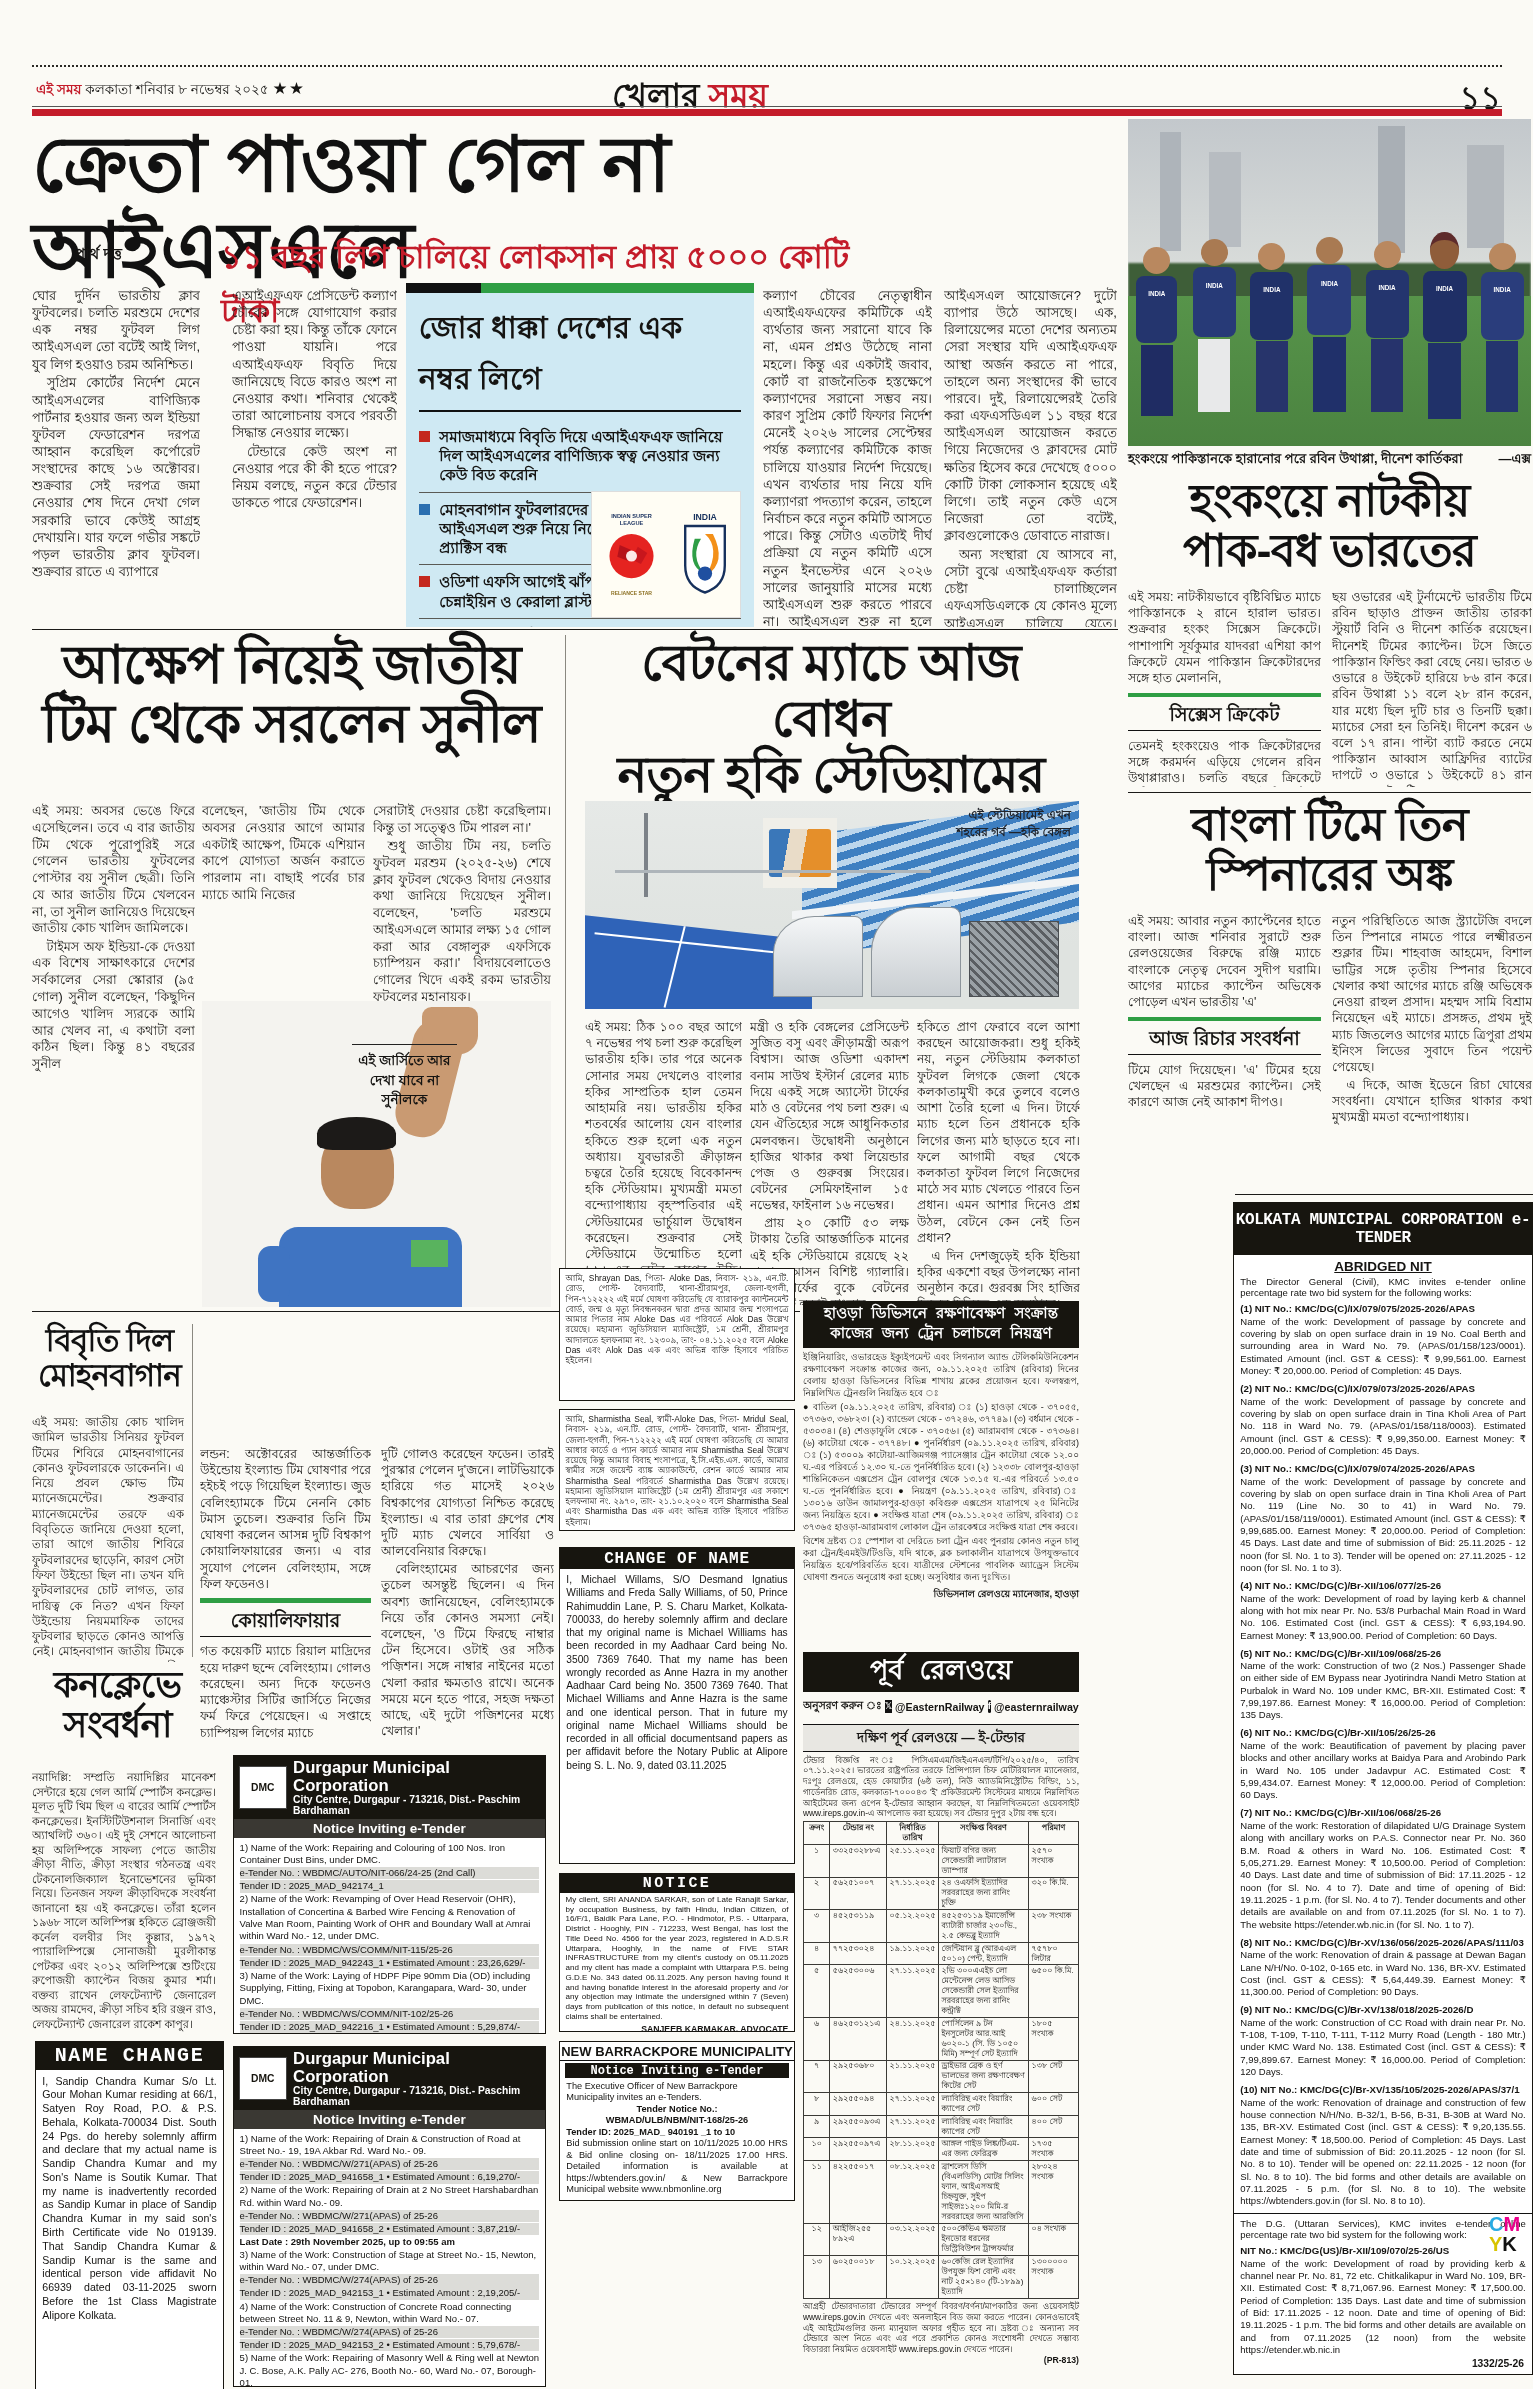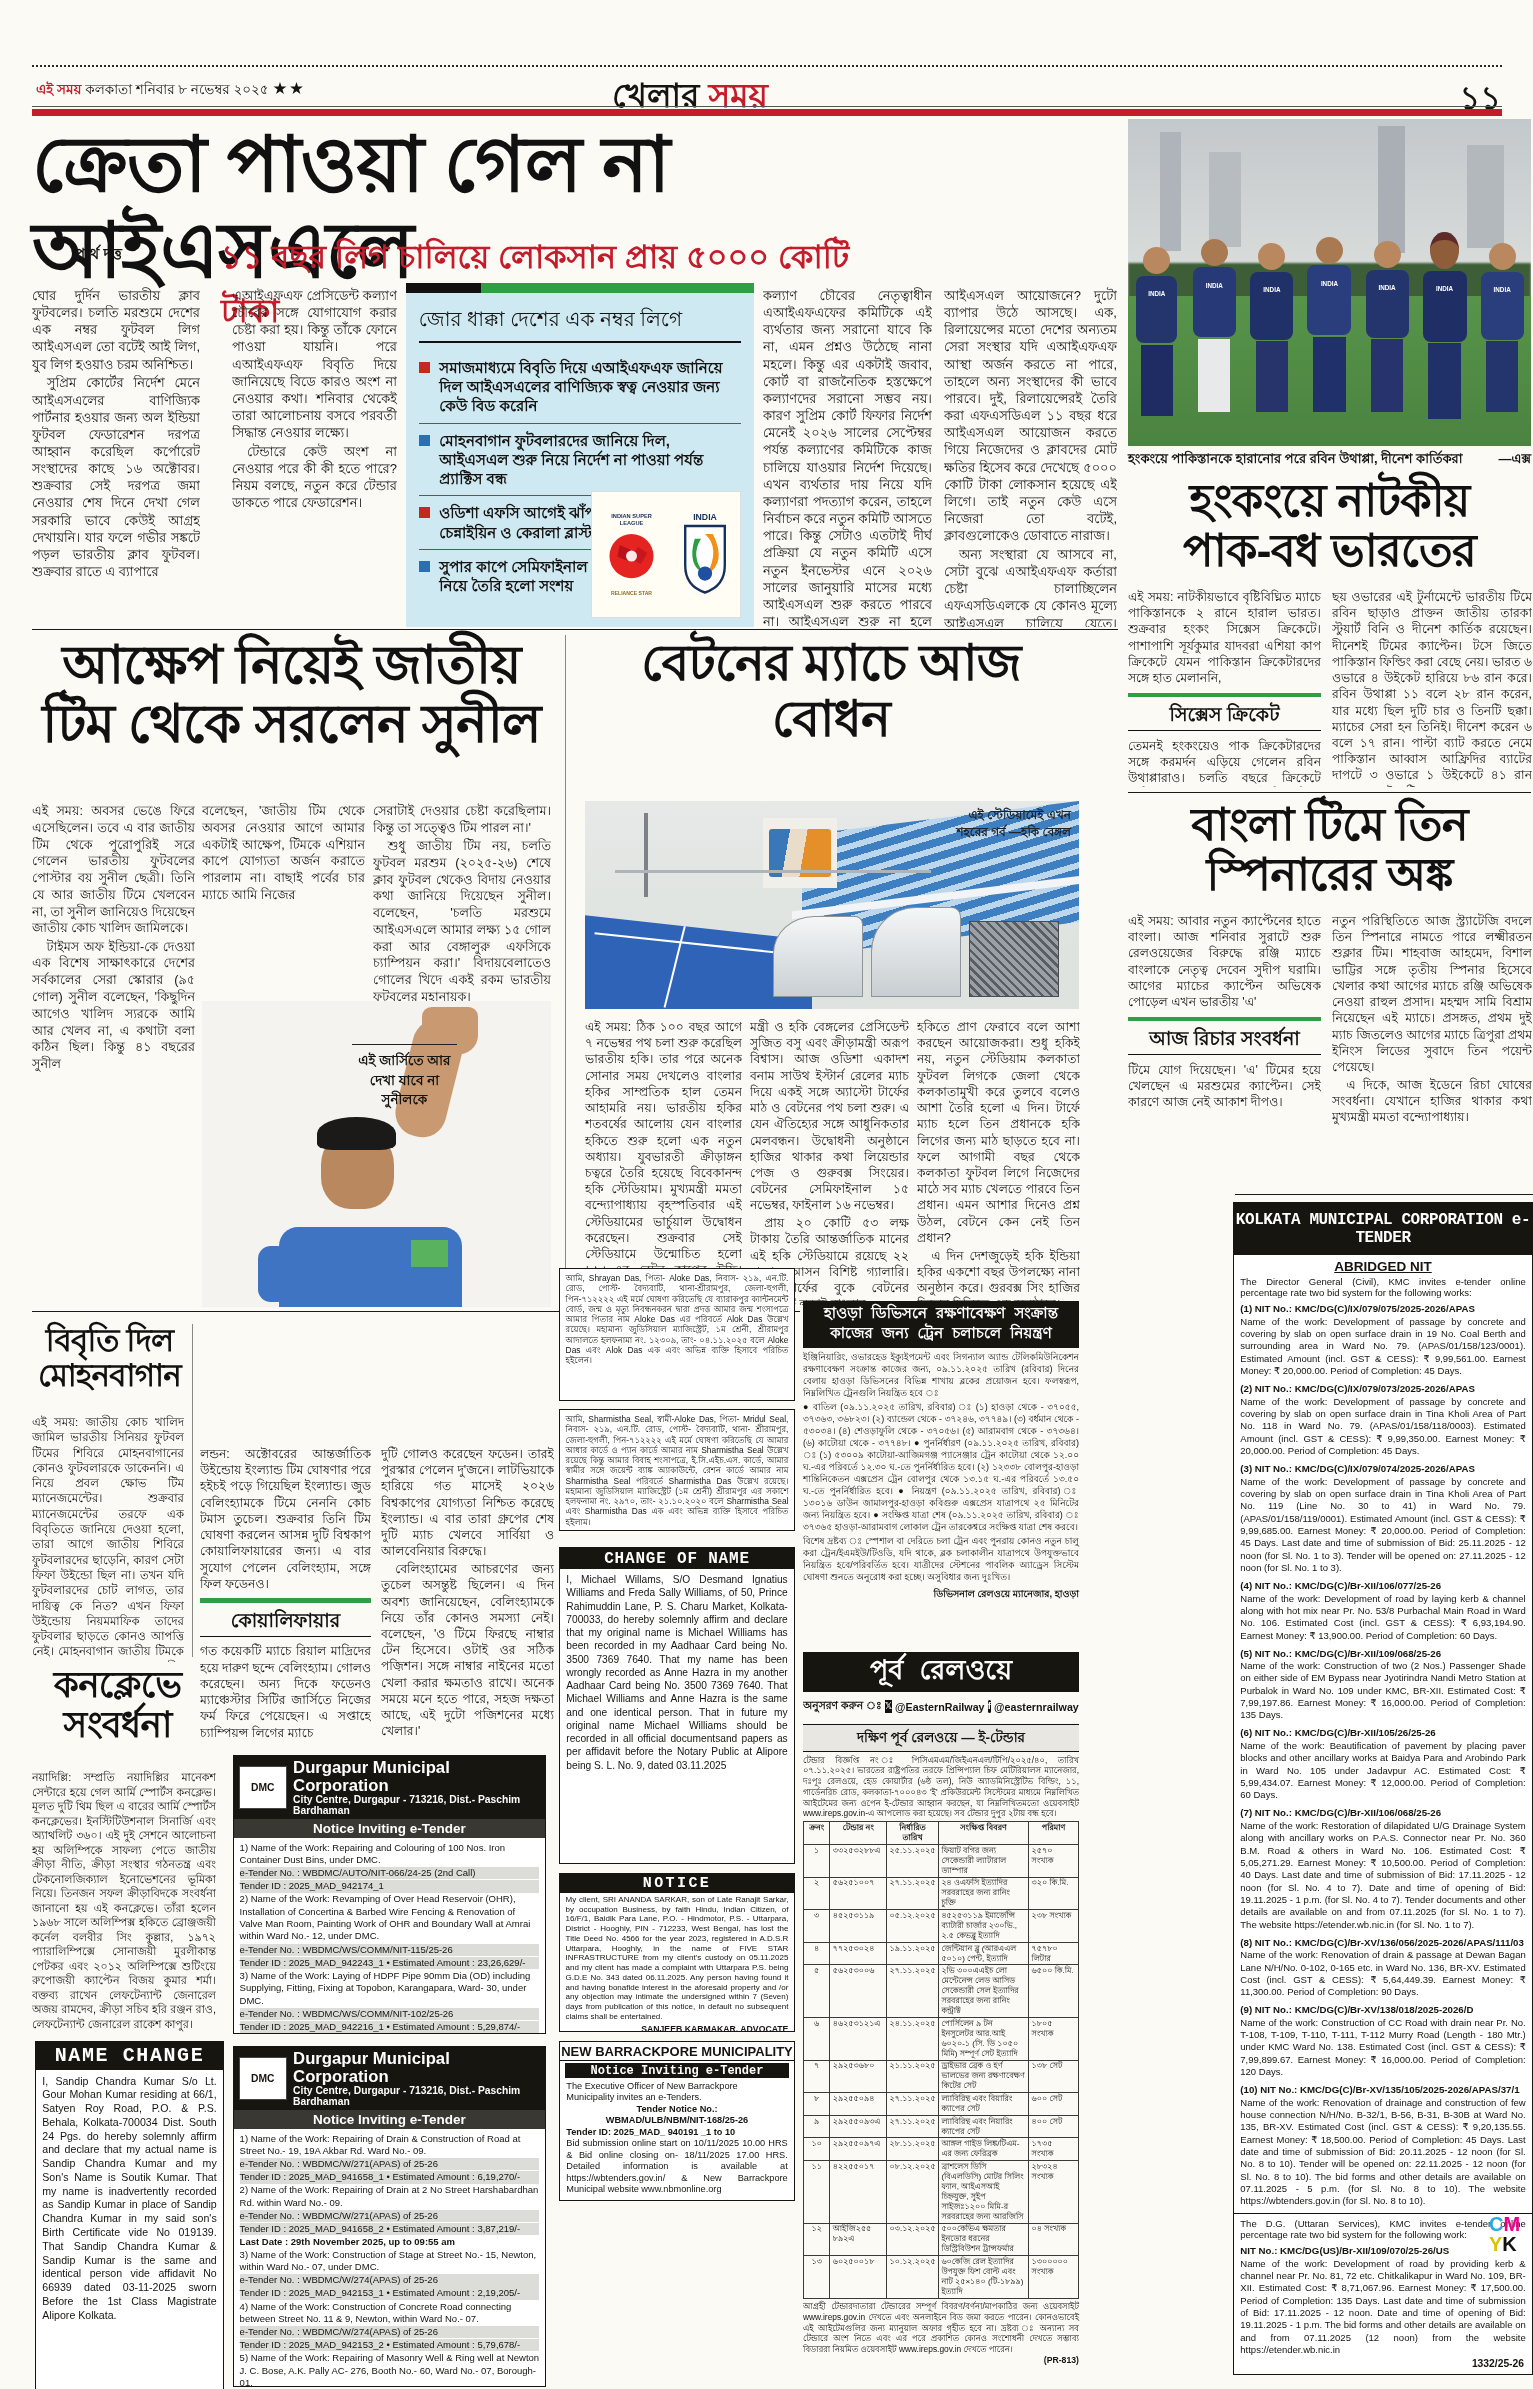--- a/index.html
+++ b/index.html
@@ -12,21 +12,21 @@
   .col{position:absolute;text-align:justify;overflow:hidden;line-height:1.32;word-break:break-word;}
   .rule{position:absolute;background:#1b1a18;height:0.8px;}
   .vrule{position:absolute;background:#8a8880;width:0.8px;}
   .headline{position:absolute;font-weight:800;color:#111;letter-spacing:-0.8px;text-align:center;line-height:1.12;}
   .inset{margin:6.3px 0;text-align:center;}
   .inset .bar{height:4.8px;background:#2f9e44;margin-bottom:3.2px;}
   .inset .t{font-size:19px;font-weight:800;padding:1.6px 0 3.2px;border-bottom:1.6px solid #111;}
   
   .bluebox{position:absolute;background:#cfe9f3;padding:0 12.7px 8px 12.7px;box-sizing:border-box;overflow:hidden;}
   .bluebox .topbar{height:9.5px;margin:0 -12.7px;background:linear-gradient(90deg,#111 0 75px,#2f9e44 75px);}
-  .bluebox h2{font-size:20px;margin:11px 0 4.8px;font-weight:400;}
+  .bluebox h2{font-size:30px;margin:11px 0 4.8px;font-weight:700;}
   .bluebox .tline{height:1.6px;background:#111;width:100%;margin-bottom:8px;}
   .bb-list{list-style:none;margin:0;padding:0;}
   .bb-list li{position:relative;padding:7.1px 0 7.1px 20.6px;font-size:15px;font-weight:600;line-height:1.28;border-bottom:0.8px solid #5a5a55;}
   .bb-list li:last-child{border-bottom:none;}
   .bb-list li::before{content:"";position:absolute;left:0;top:11px;width:11px;height:11px;background:#2a6fb0;}
   .bb-list li:nth-of-type(1)::before{background:#c4281e;}
   .bb-list li:nth-of-type(3)::before{background:#c4281e;}
   .logocard{position:absolute;right:12.7px;bottom:9.5px;width:148px;height:125px;background:#fffdf4;display:flex;align-items:center;justify-content:space-around;border:0.8px solid #ddd;}
   
   .photo{position:absolute;overflow:hidden;background:#d8dbd9;}
@@ -252,20 +252,21 @@
     <div style="position:absolute;left:34%;top:42%;width:73px;height:79px;background:#b9885f;border-radius:44% 44% 40% 40%;"></div>
     <div style="position:absolute;left:33%;top:38%;width:79px;height:33px;background:#1c1a18;border-radius:50% 50% 20% 20%;"></div>
     <div style="position:absolute;left:22%;top:74%;width:183px;height:87px;background:#3f74c2;border-radius:19px 19px 0 0;"></div>
     <div style="position:absolute;left:16%;top:80%;width:32px;height:56px;background:#3f74c2;border-radius:12.7px;"></div>
     <div style="position:absolute;left:60%;top:78%;width:37px;height:27px;background:#59b35e;"></div>
     <div style="position:absolute;left:43%;top:14%;width:30%;border-top:1.6px solid #222;padding-top:6.3px;font-size:13.5px;font-weight:800;text-align:center;line-height:1.45;">এই জার্সিতে আর দেখা যাবে না সুনীলকে</div>
   </div>
 
   <div class="headline" style="top:635px;left:583px;width:496px;font-size:50px;">
     <div>বেটনের ম্যাচে আজ বোধন</div>
+    <div>নতুন হকি স্টেডিয়ামের</div>
   </div>
   <div class="photo" style="top:801px;left:585px;width:494px;height:208px;">
     <div style="position:absolute;inset:0;background:linear-gradient(#e6e9e7,#dfe3e0 70%);"></div>
     <div style="position:absolute;right:0;top:0;width:56%;height:58%;background:repeating-linear-gradient(170deg,#3e7fc1 0 8px,#bcd6ec 8px 14.3px);transform:skewY(-7deg);transform-origin:right top;"></div>
     <div style="position:absolute;right:0;top:36%;width:58%;height:8px;background:#f2f4f5;transform:skewY(-7deg);transform-origin:right top;"></div>
     <div style="position:absolute;left:36%;top:8%;width:15%;height:34%;background:#f0efe9;">
       <div style="position:absolute;inset:16% 8%;background:linear-gradient(100deg,#3a77b9 30%,#e9dcc8 30% 55%,#e58f2a 55%);border-radius:3.2px;"></div>
     </div>
     <div style="position:absolute;left:0;bottom:0;width:46%;height:55%;background:#2f63b8;clip-path:polygon(0 18%,100% 40%,100% 100%,0 100%);">
       <div style="position:absolute;left:4%;top:42%;width:90%;height:2.4px;background:#fff;transform:rotate(6deg);"></div>

